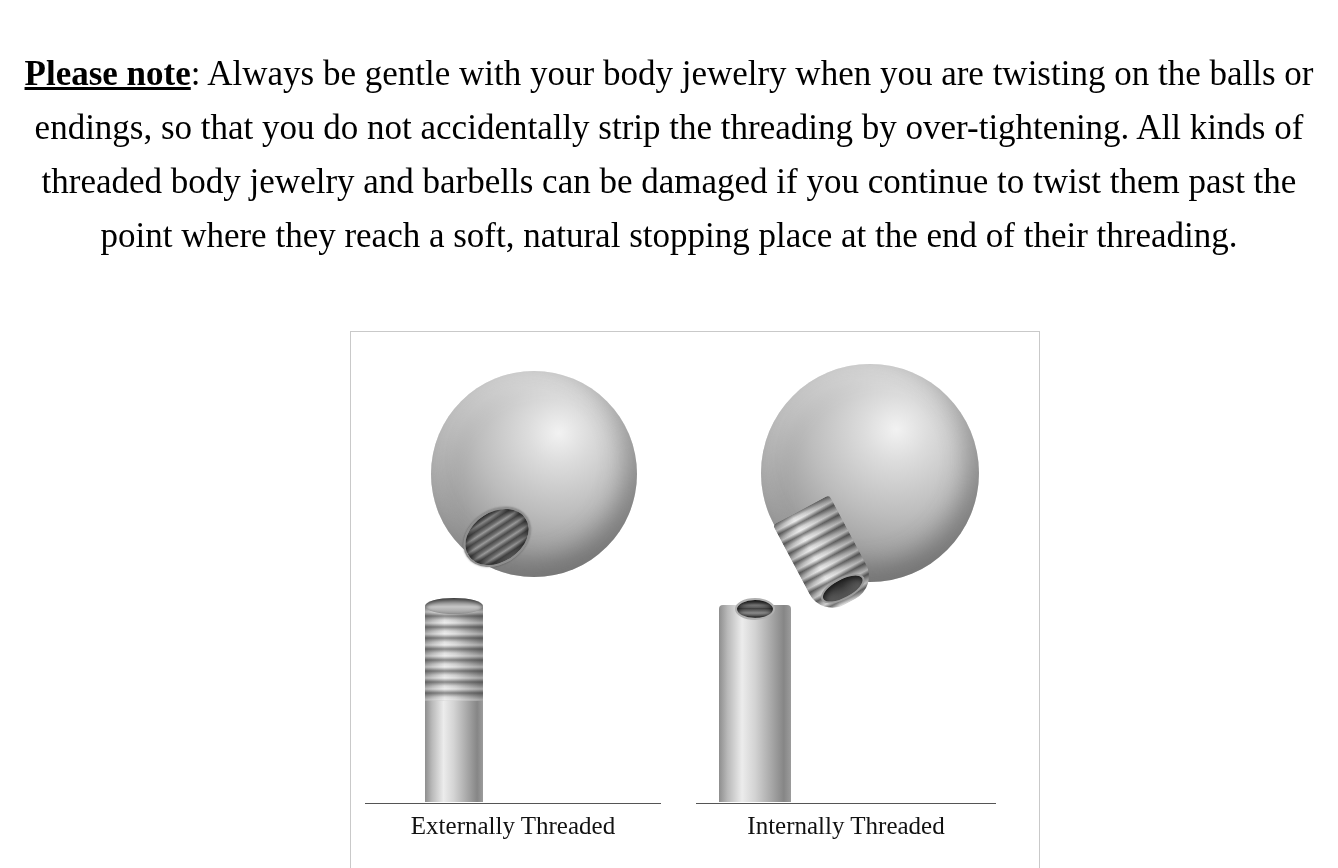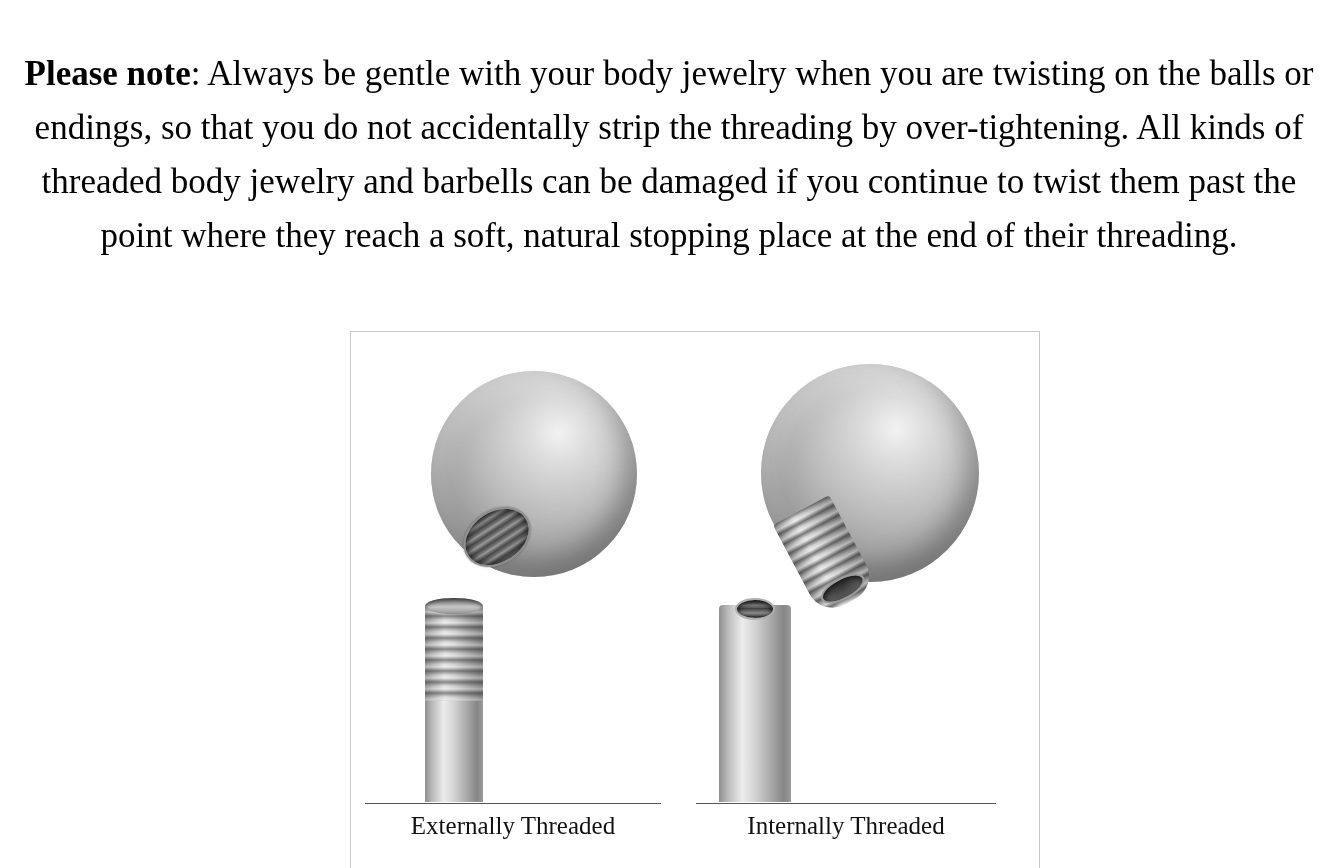--- a/index.html
+++ b/index.html
@@ -28,20 +28,21 @@
     width: 1338px;
     text-align: center;
     font-size: 35px;
     line-height: 54px;
     font-family: "Liberation Serif", serif;
     padding: 0 12px;
     box-sizing: border-box;
   }
   .note .lead {
     font-weight: bold;
+    text-decoration: underline;
   }
 
   
   .figure {
     position: absolute;
     left: 350px;
     top: 331px;
     width: 690px;
     height: 537px;
     border: 1px solid #c9c9c9;

